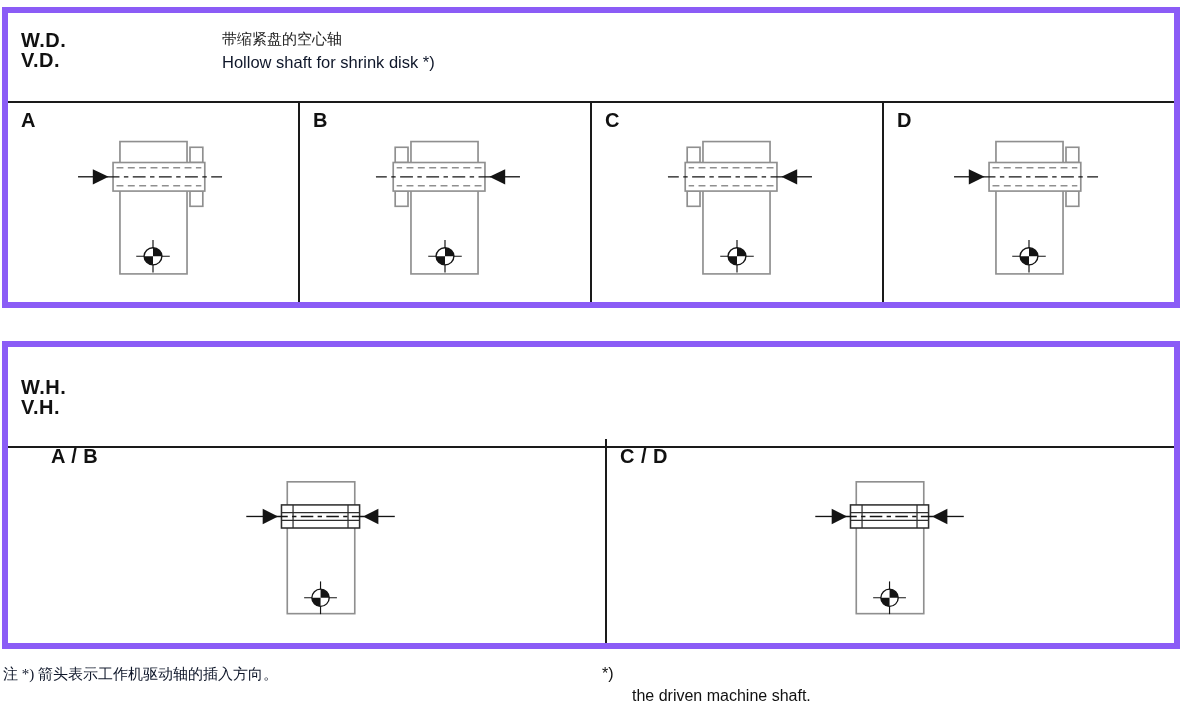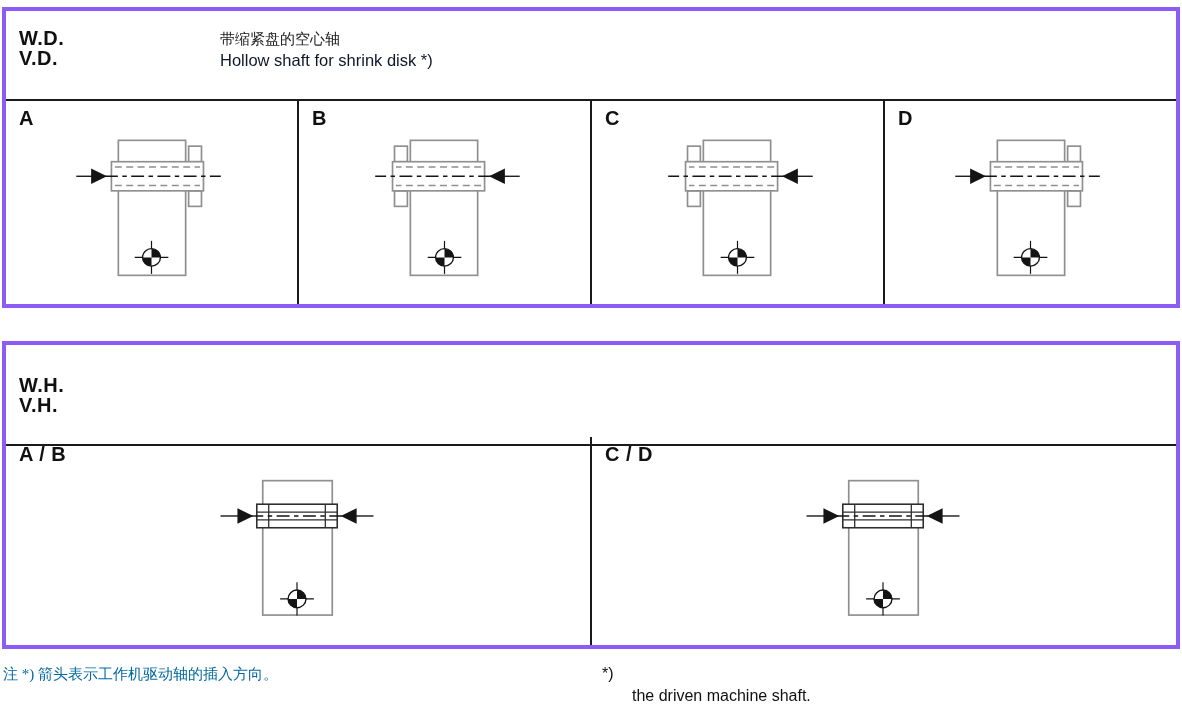--- a/index.html
+++ b/index.html
@@ -1,48 +1,48 @@
 <!DOCTYPE html>
 <html><head>
 <meta charset="utf-8">
 <style>
   html,body{margin:0;padding:0;background:#ffffff;}
   body{width:1182px;height:719px;font-family:"Liberation Sans",sans-serif;color:#111;}
   .page{position:relative;width:1182px;height:719px;background:#fff;overflow:hidden;}
 
   .tbl{position:absolute;left:2px;width:1178px;box-sizing:border-box;
-       border:4px solid #8b5cf6;background:#fff;}
+       border:6px solid #8b5cf6;background:#fff;}
   #tbl-wd{top:7px;height:301px;}
   #tbl-wh{top:341px;height:308px;}
 
   .thead{position:relative;box-sizing:border-box;border-bottom:2px solid #1a1a1a;width:100%;}
   #tbl-wd .thead{height:90px;}
   #tbl-wh .thead{height:92px;margin-top:9px;}
 
   .codes{position:absolute;left:13px;font-size:20px;font-weight:bold;line-height:20px;letter-spacing:.5px;}
   #tbl-wd .codes{top:17px;}
   #tbl-wh .codes{top:21px;}
 
   .desc{position:absolute;left:214px;}
   #tbl-wd .desc{top:17px;}
   #tbl-wh .desc{top:38px;}
-  .desc-zh{font-family:Liberation Sans, sans-serif;font-size:15px;line-height:21px;color:#222;}
+  .desc-zh{font-family:Liberation Mono, monospace;font-size:15px;line-height:21px;color:#222;}
   .desc-en{font-size:16.5px;line-height:22px;color:#0f172a;}
   .desc-mixed{font-size:16px;line-height:22px;color:#1b1b1b;}
 
   .cells{position:absolute;left:0;right:0;bottom:0;display:flex;}
   #tbl-wd .cells{top:90px;}
-  #tbl-wh .cells{top:92px;}
+  #tbl-wh .cells{top:92px;margin-left:30px;}
   .cell{position:relative;flex:1 1 0;box-sizing:border-box;}
   .cell + .cell{border-left:2px solid #1a1a1a;}
   .cell-label{position:absolute;left:13px;top:6px;font-size:20px;font-weight:bold;letter-spacing:.5px;z-index:2;}
   svg.diagram{position:absolute;left:0;top:0;width:100%;height:100%;display:block;}
 
   .fn-zh{position:absolute;left:3px;top:664px;font-family:"Liberation Serif",serif;
-         font-size:15px;line-height:20px;color:#0369a1;}
+         font-size:15px;line-height:20px;color:#0f172a;}
   .fn-en{position:absolute;left:602px;top:663px;font-size:16px;line-height:21.5px;color:#111;
          display:flex;align-items:flex-start;}
   .fn-en .marker{width:30px;flex:0 0 auto;}
 </style>
 </head>
 <body>
 
 <div class="page">
 
   <section class="tbl" id="tbl-wd">

